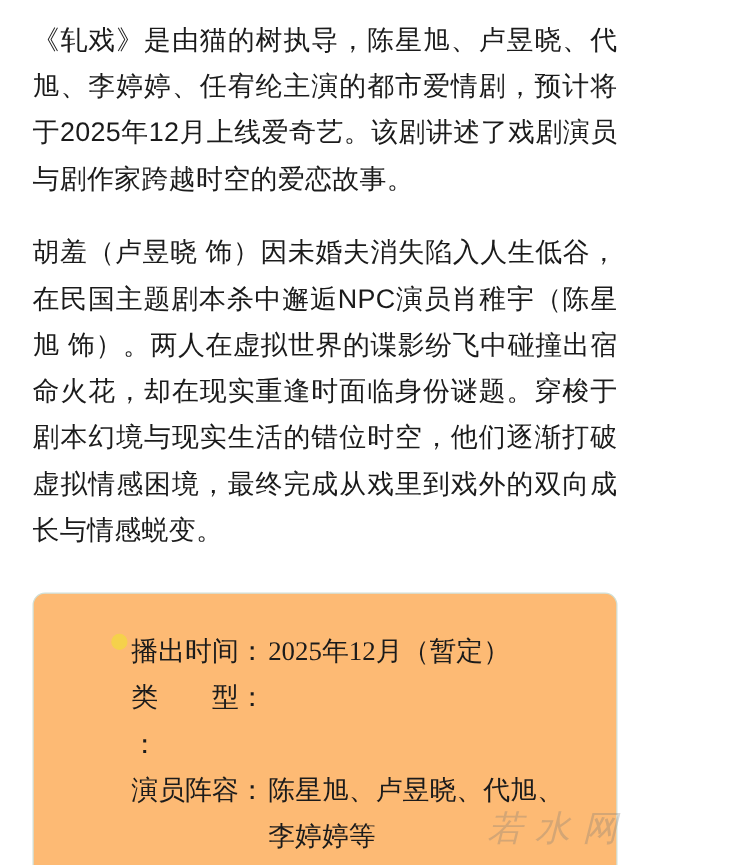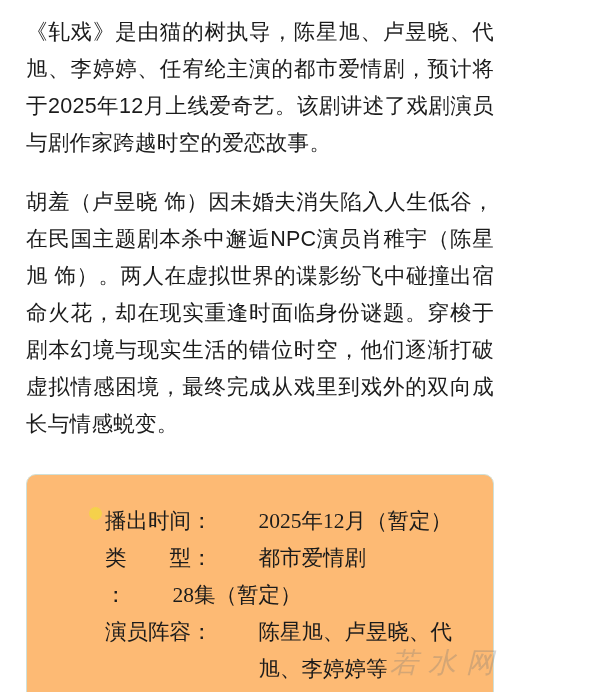--- a/index.html
+++ b/index.html
@@ -64,21 +64,20 @@
   .info-label {
     white-space: pre;
     flex: 0 0 auto;
   }
   .info-colon {
     flex: 0 0 auto;
   }
   .info-value {
     flex: 1 1 auto;
     padding-left: 2px;
-    margin-left: 44px;
   }
   .watermark {
     position: absolute;
     right: 16px;
     bottom: 10px;
     font-size: 28px;
     color: rgba(120,120,120,0.30);
     letter-spacing: 10px;
     font-family: "Liberation Serif", serif;
     user-select: none;
@@ -99,26 +98,24 @@
 
     <div class="info-row">
       <span class="info-label">播出时间</span>
       <span class="info-colon">：</span>
       <span class="info-value">2025年12月（暂定）</span>
     </div>
 
     <div class="info-row">
       <span class="info-label">类　　型</span>
       <span class="info-colon">：</span>
-      <span class="info-value">都市爱情剧</span>
     </div>
 
     <div class="info-row">
       <span class="info-colon">：</span>
-      <span class="info-value">28集（暂定）</span>
     </div>
 
     <div class="info-row">
       <span class="info-label">演员阵容</span>
       <span class="info-colon">：</span>
       <span class="info-value">陈星旭、卢昱晓、代旭、李婷婷等</span>
     </div>
 
     <div class="info-row">
       <span class="info-colon">：</span>

